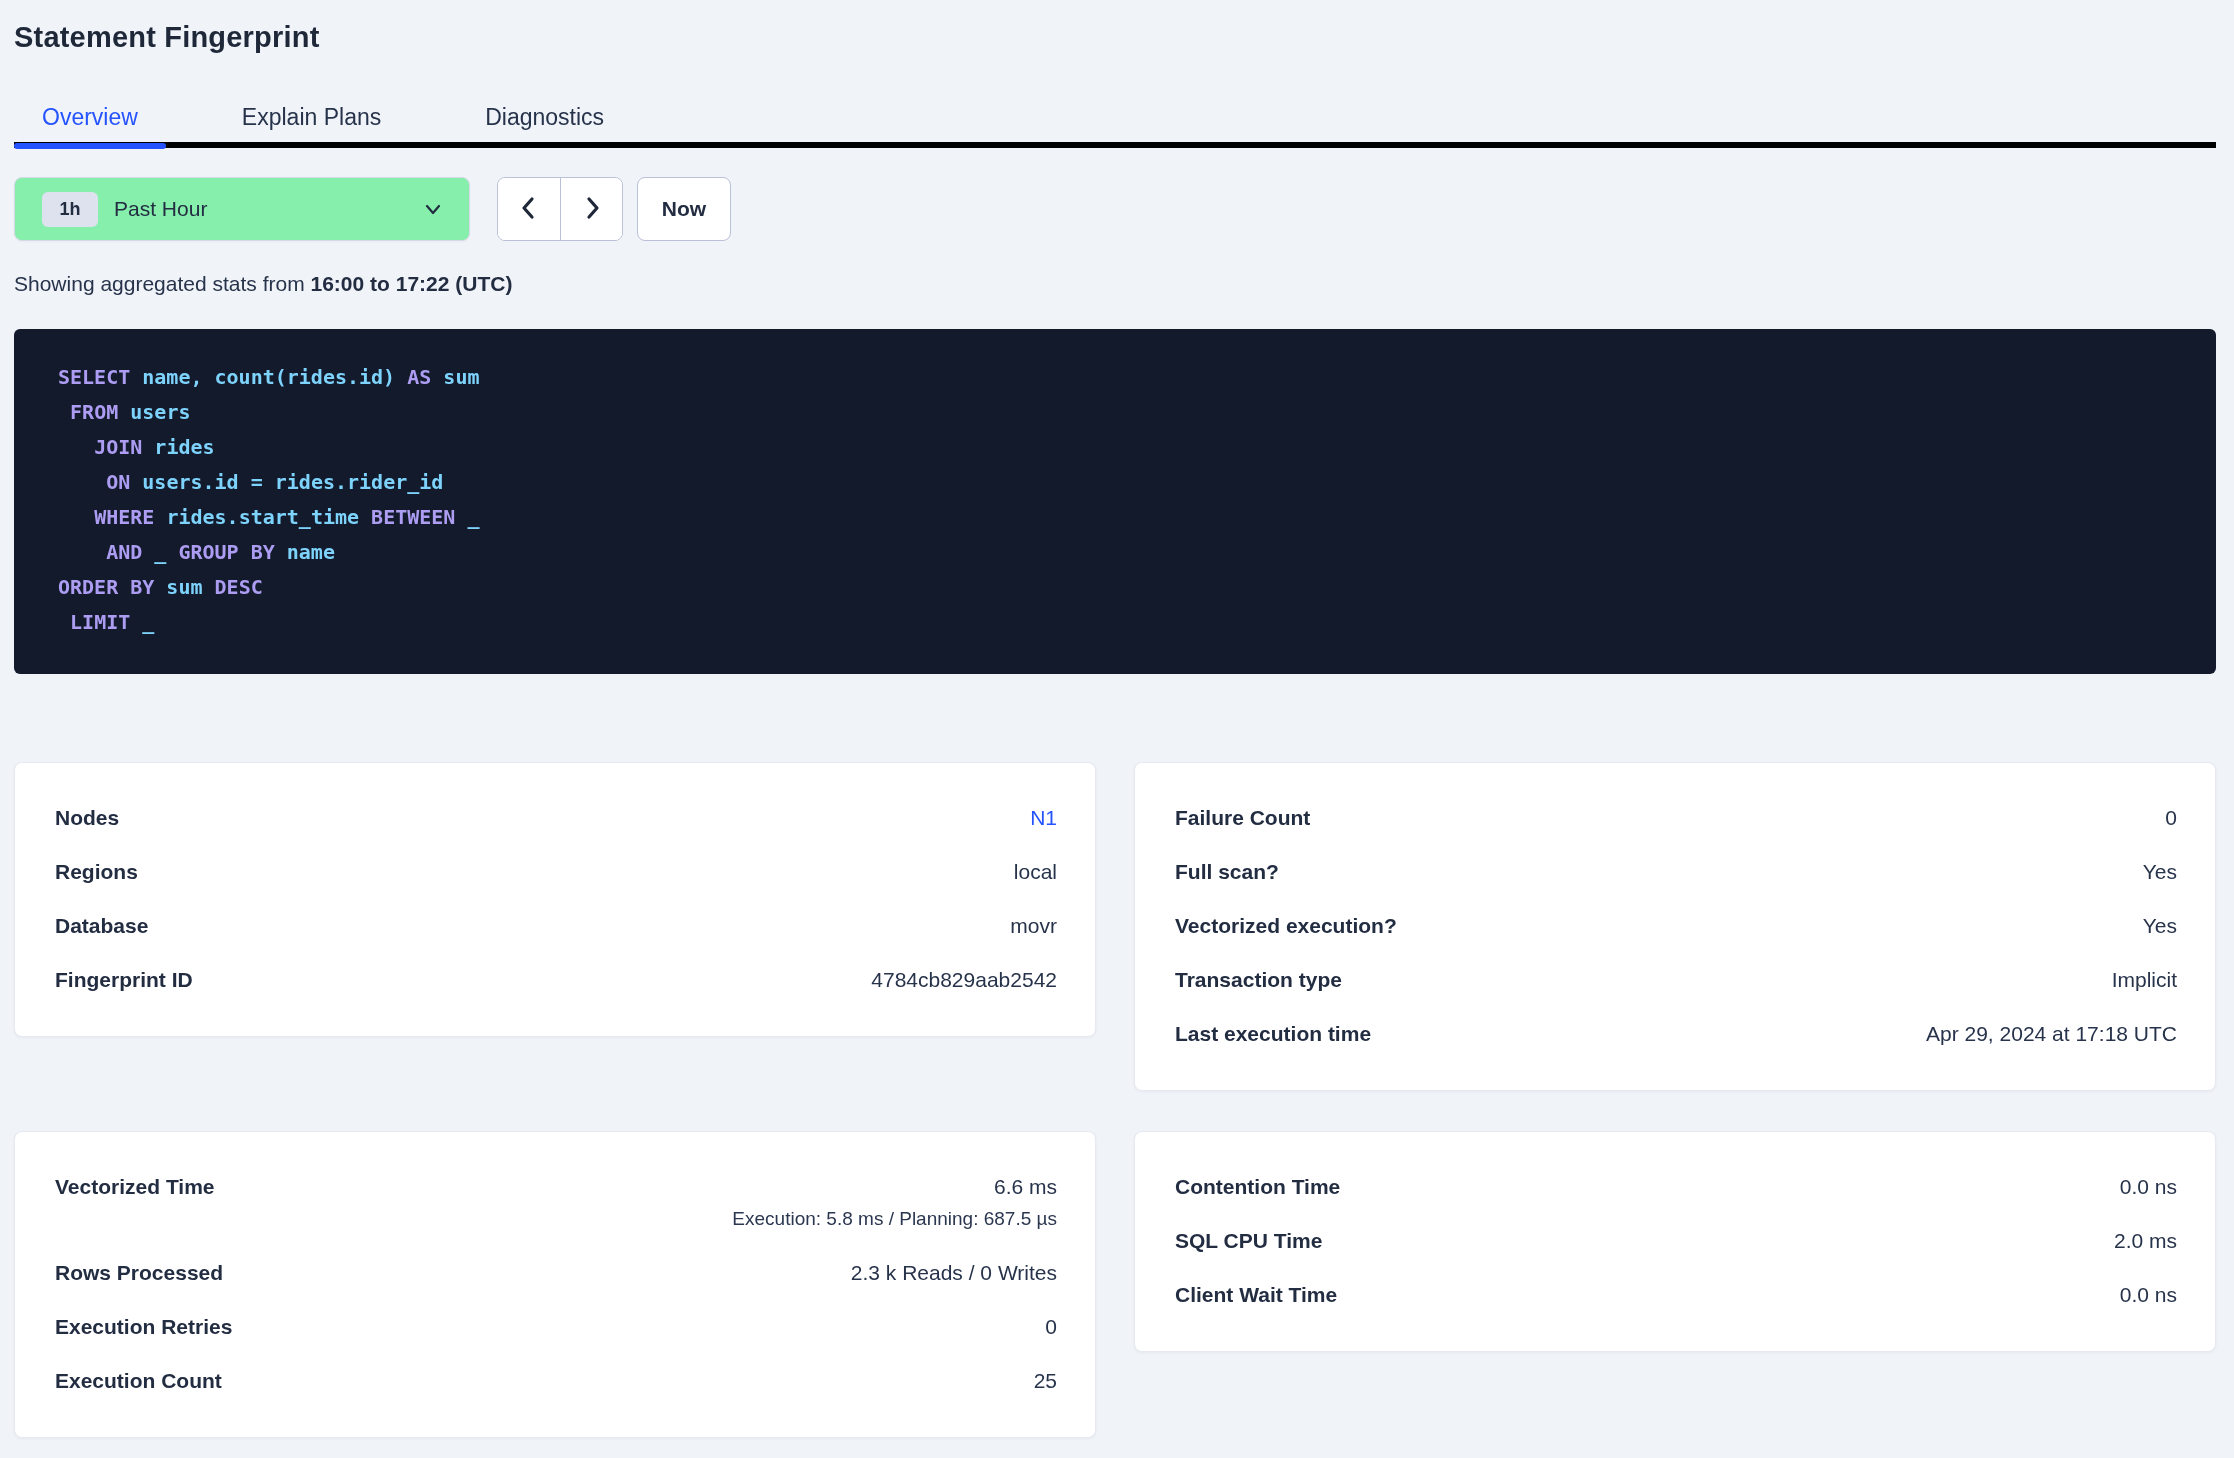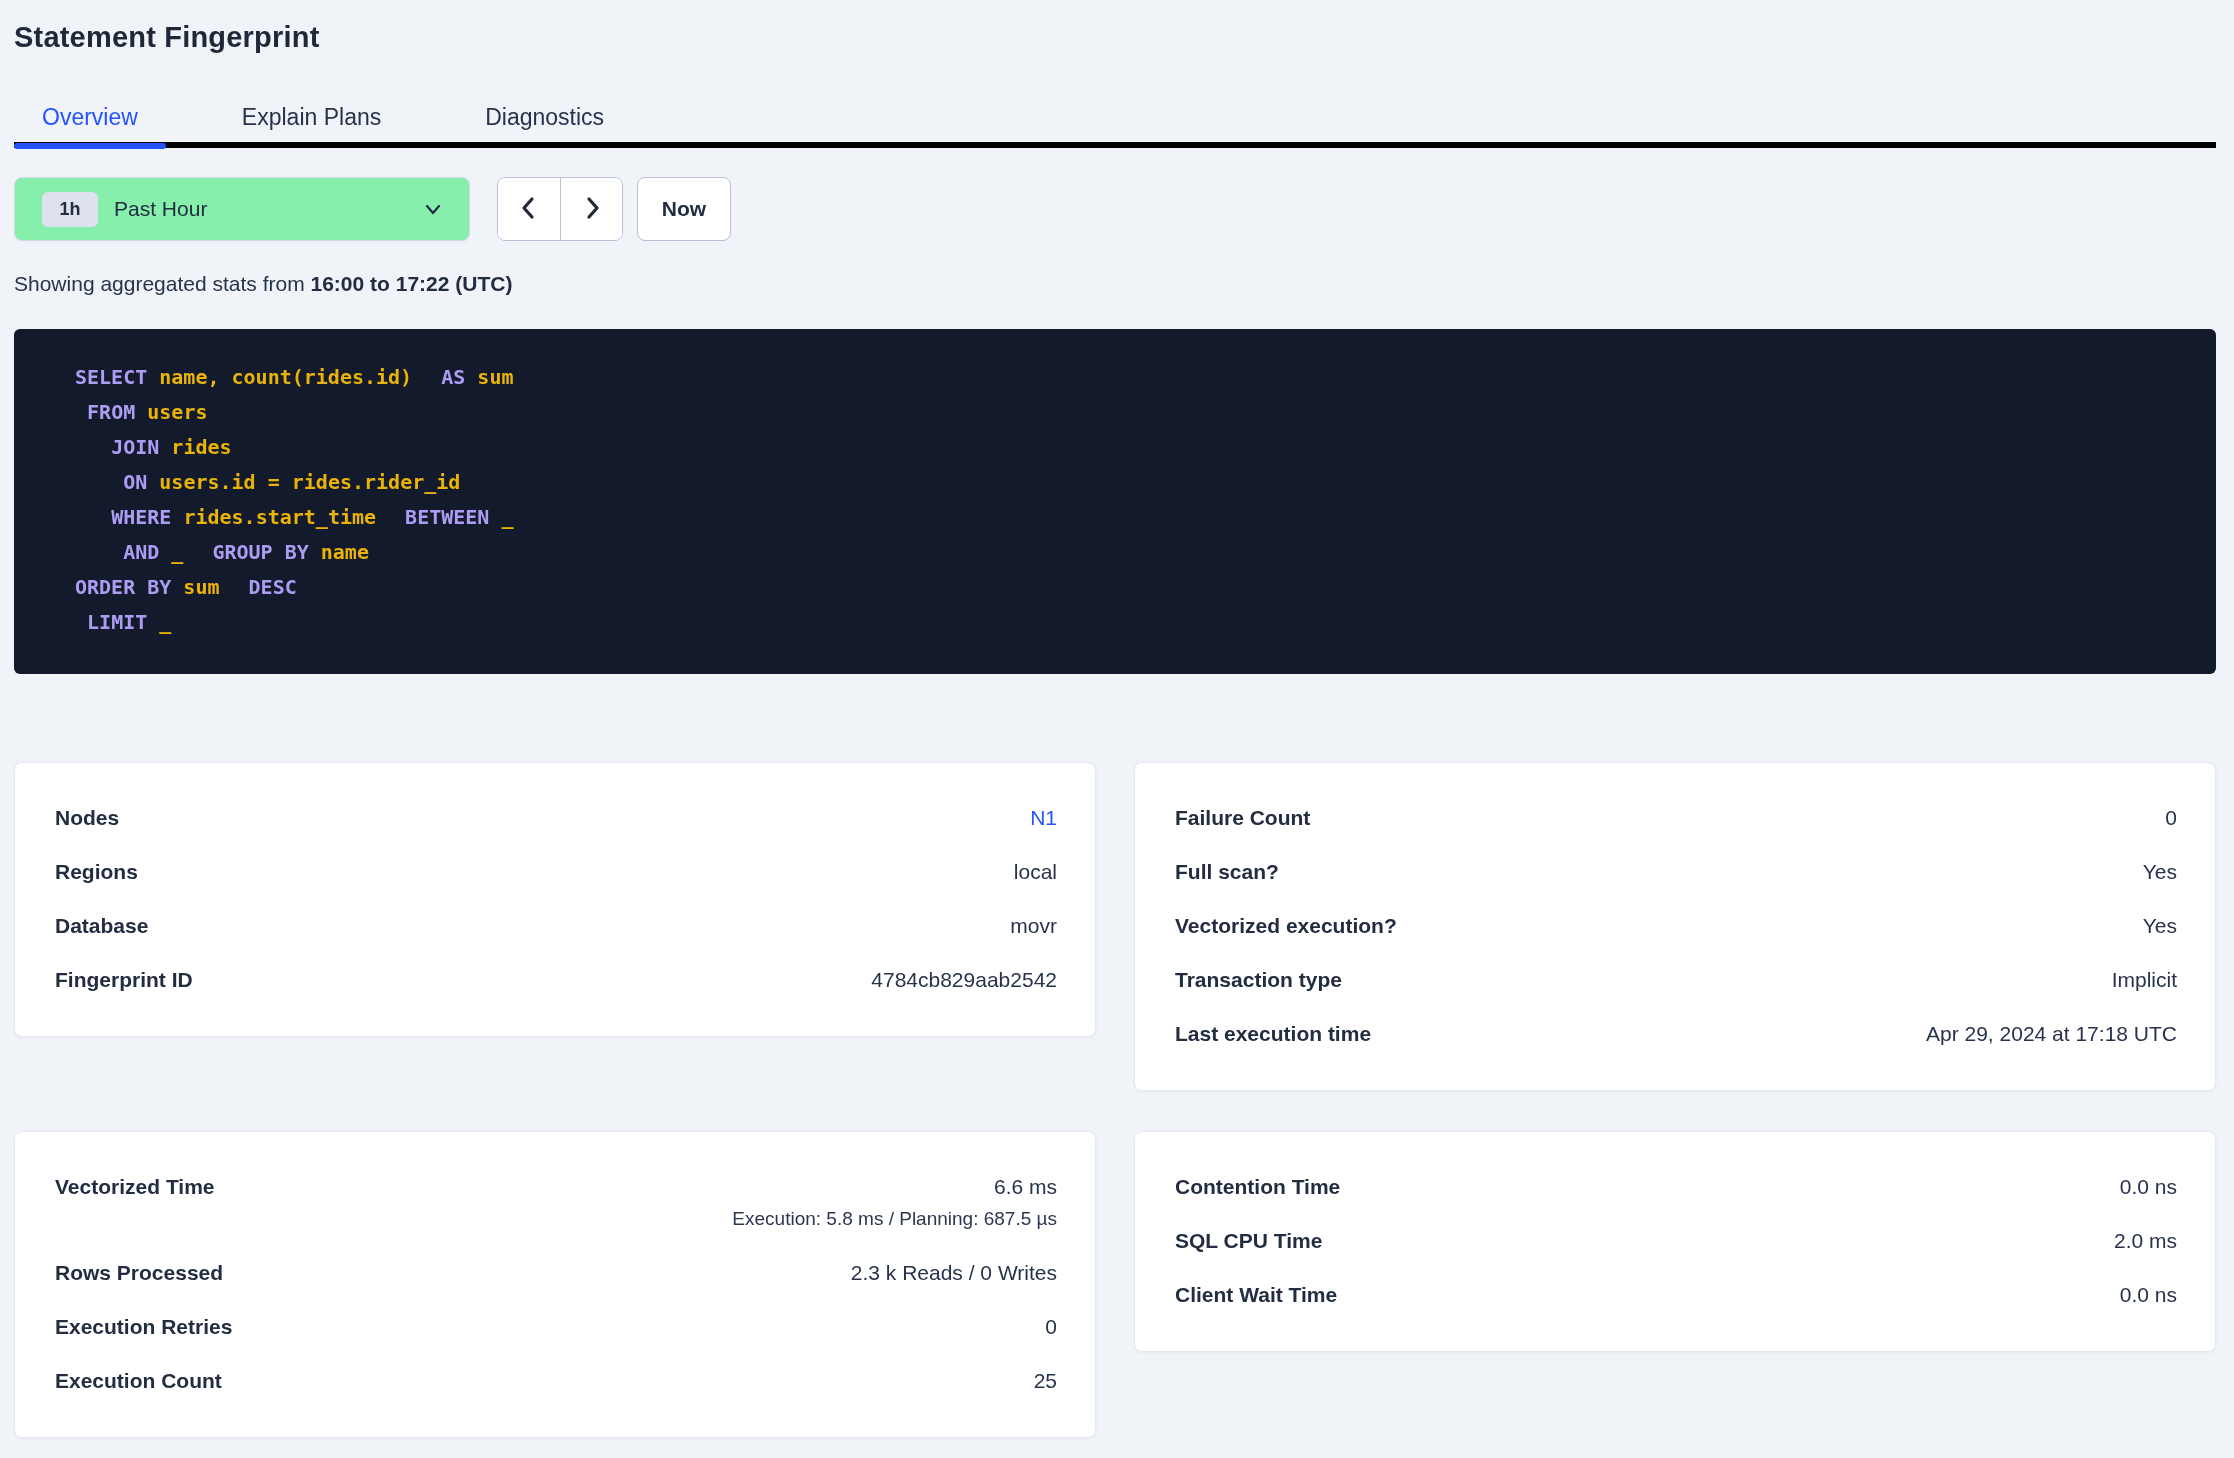--- a/index.html
+++ b/index.html
@@ -127,22 +127,22 @@
   .sql-box {
     margin-top: 33px;
     background: #131a2b;
     border-radius: 6px;
     padding: 31px 44px 34px 44px;
     font-family: "DejaVu Sans Mono", monospace;
     font-size: 20px;
     line-height: 35px;
   }
   .sql-line { white-space: pre; }
-  .sql-kw { color: #ac9df3; font-weight: 700; margin-left: 17px; }
-  .sql-tx { color: #eab308; font-weight: 700; }
+  .sql-kw { color: #ac9df3; font-weight: 700; }
+  .sql-tx { color: #7dd3fc; font-weight: 700; }
 
   
   .cards-grid {
     margin-top: 88px;
     display: grid;
     grid-template-columns: 1fr 1fr;
     column-gap: 38px;
     row-gap: 40px;
     align-items: start;
   }

